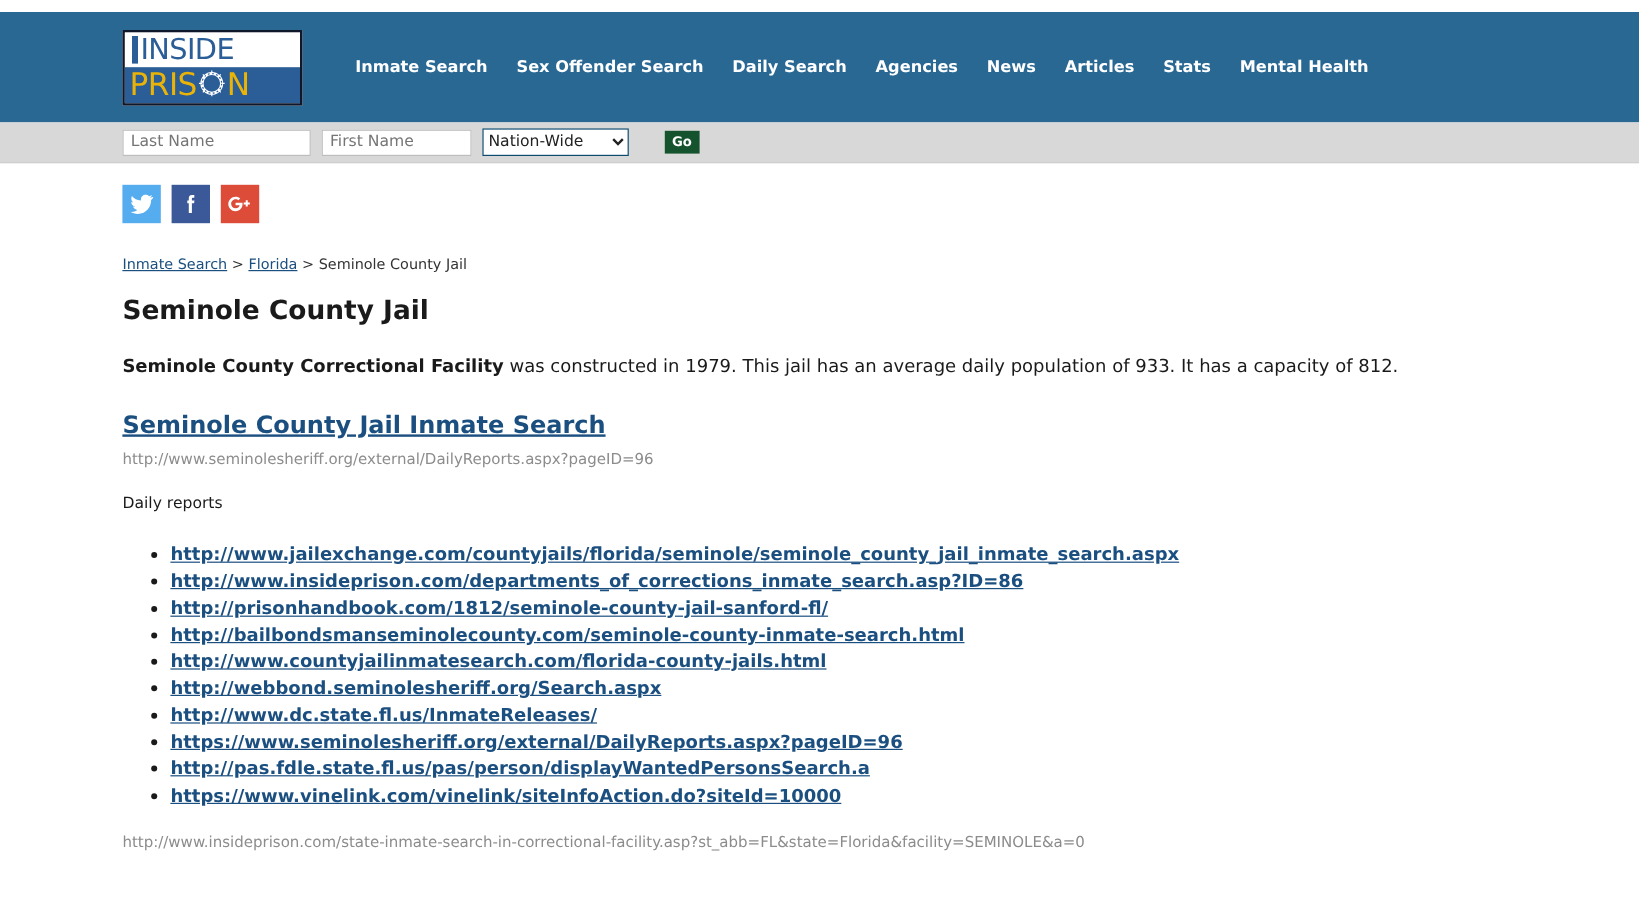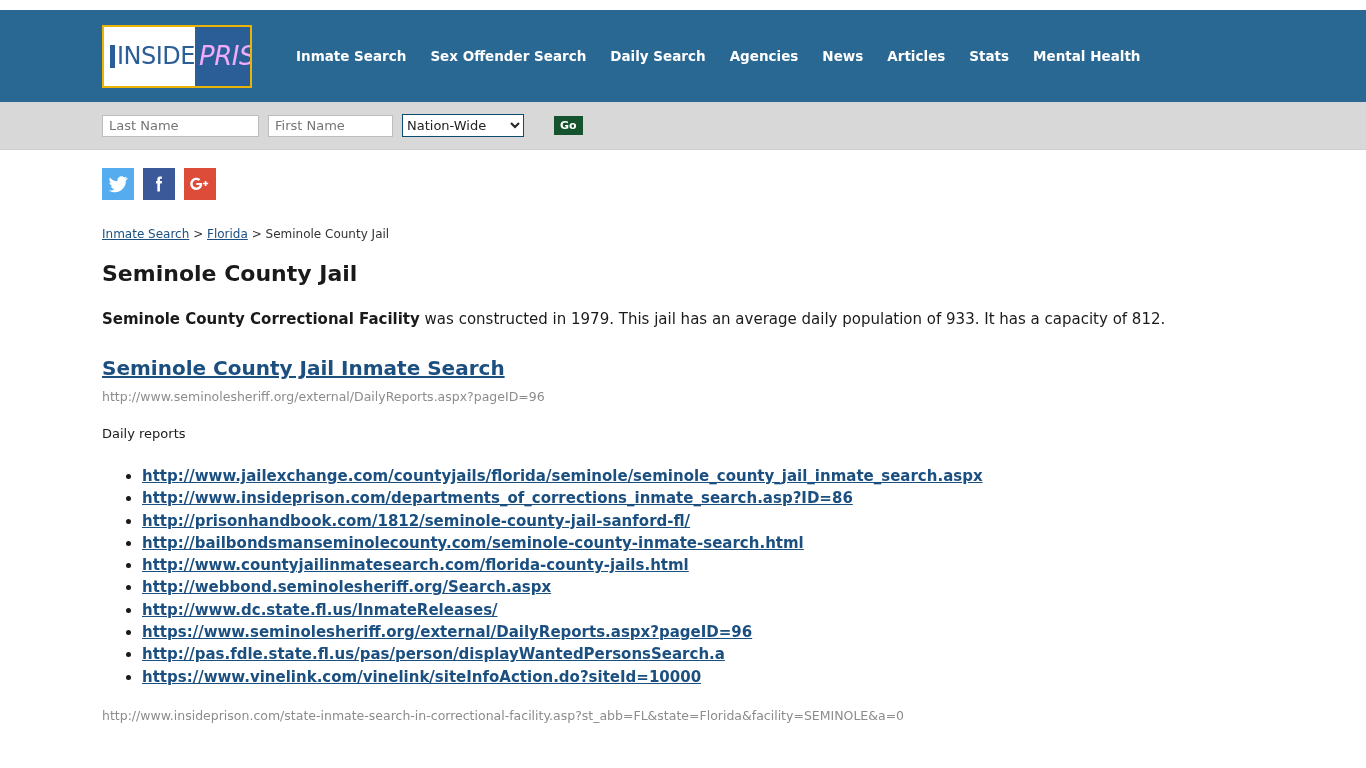--- a/index.html
+++ b/index.html
@@ -27,23 +27,23 @@
     display: flex;
     align-items: center;
     padding-left: 102px;
   }
 
   
   .logo {
     width: 150px;
     height: 63px;
     background: #ffffff;
-    border: 2px solid #eab308;
-    display: flex;
-    flex-direction: row;
+    border: 2px solid #0f172a;
+    display: flex;
+    flex-direction: column;
     flex: 0 0 auto;
     overflow: hidden;
   }
   .logo-top {
     flex: 1 1 50%;
     background: #ffffff;
     display: flex;
     align-items: center;
     padding-left: 6px;
   }
@@ -66,25 +66,24 @@
     background: #2b5d96;
     display: flex;
     align-items: center;
     padding-left: 4px;
     position: relative;
   }
   .logo-bottom .word {
     font-size: 26px;
     font-weight: 400;
     letter-spacing: -0.5px;
-    color: #f0abfc;
+    color: #eab308;
     line-height: 1;
     display: flex;
-    align-items: flex-end;
-    font-style: italic;
+    align-items: flex-start;
   }
   .emblem {
     display: inline-block;
     width: 23px;
     height: 23px;
     position: relative;
     margin: 0 1px;
     vertical-align: middle;
   }
   .emblem svg { display: block; }
@@ -101,21 +100,21 @@
     text-decoration: none;
     font-size: 13.5px;
     font-weight: bold;
     padding: 4px 12px;
     white-space: nowrap;
     font-family: "DejaVu Sans", "Liberation Sans", sans-serif;
   }
 
   
   .search-bar {
-    height: 48px;
+    height: 34px;
     background: #d8d8d8;
     border-bottom: 1px solid #cfcfcf;
     display: flex;
     align-items: center;
     padding-left: 102px;
   }
   .search-bar input[type="text"] {
     height: 22px;
     border: 1px solid #bdbdbd;
     background: #ffffff;

